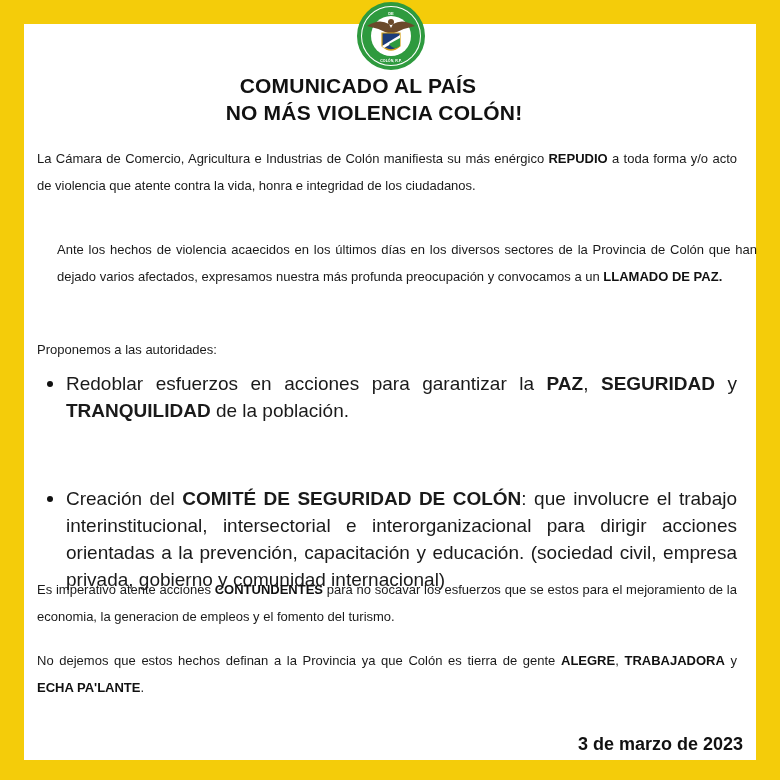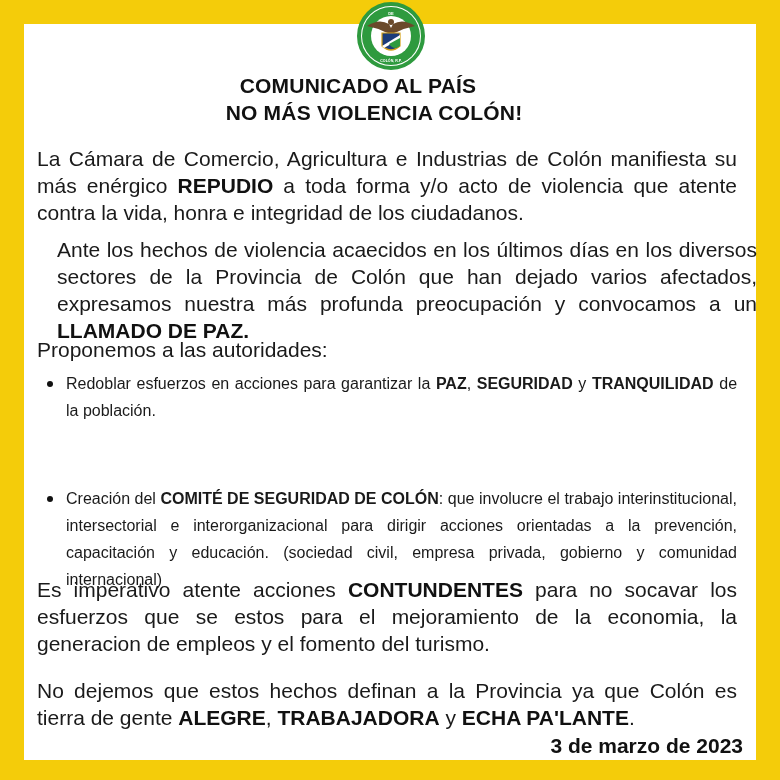--- a/index.html
+++ b/index.html
@@ -23,30 +23,30 @@
   }
   .logo svg { position: absolute; left: 0; top: 0; }
   .title {
     position: absolute; left: 24px; width: 668px; text-align: center;
     font-weight: bold; font-size: 21px; color: #111; letter-spacing: 0.2px;
   }
   .t1 { top: 74px; }
   .t2 { top: 101px; margin-left: 16px; }
   .para {
     position: absolute; left: 37px; width: 700px;
-    font-size: 21px; line-height: 27px; color: #1a1a1a;
+    font-size: 13px; line-height: 27px; color: #1a1a1a;
     text-align: justify;
   }
   .para b { font-weight: bold; color: #111; }
   .bullet-list { position: absolute; left: 37px; width: 700px; margin: 0; padding: 0; list-style: none; }
-  .bullet-item { position: relative; padding-left: 29px; font-size: 16px; line-height: 27px; color: #1a1a1a; text-align: justify; }
+  .bullet-item { position: relative; padding-left: 29px; font-size: 19px; line-height: 27px; color: #1a1a1a; text-align: justify; }
   .bullet-dot { position: absolute; left: 10px; top: 11px; width: 6px; height: 6px; border-radius: 50%; background: #111; }
   .date {
     position: absolute; right: 37px; top: 734px;
-    font-weight: bold; font-size: 21px; color: #111;
+    font-weight: bold; font-size: 18px; color: #111;
   }
 </style>
 </head>
 <body>
 
 <div class="panel"></div>
 
 <div class="logo">
   <svg width="60" height="60" viewBox="0 0 60 60">
     <circle cx="30" cy="30" r="29" fill="#2e9a3e"></circle>
@@ -77,15 +77,15 @@
   </li>
 </ul>
 <ul class="bullet-list" style="top:445px;margin-top:40px;">
   <li class="bullet-item">
     <span class="bullet-dot"></span>
     <span><span>Creación del </span><b>COMITÉ DE SEGURIDAD DE COLÓN</b><span>: que involucre el trabajo interinstitucional, intersectorial e interorganizacional para dirigir acciones orientadas a la prevención, capacitación y educación. (sociedad civil, empresa privada, gobierno y comunidad internacional)</span></span>
   </li>
 </ul>
 
 <div class="para" style="top:576px;"><span>Es imperativo atente acciones </span><b>CONTUNDENTES</b><span> para no socavar los esfuerzos que se estos para el mejoramiento de la economia, la generacion de empleos y el fomento del turismo.</span></div>
-<div class="para" style="top:677px;"><span>No dejemos que estos hechos definan a la Provincia ya que Colón es tierra de gente </span><b>ALEGRE</b><span>, </span><b>TRABAJADORA</b><span> y </span><b>ECHA PA'LANTE</b><span>.</span></div>
+<div class="para" style="top:647px;"><span>No dejemos que estos hechos definan a la Provincia ya que Colón es tierra de gente </span><b>ALEGRE</b><span>, </span><b>TRABAJADORA</b><span> y </span><b>ECHA PA'LANTE</b><span>.</span></div>
 
 <div class="date">3 de marzo de 2023</div>
 
 </body></html>

